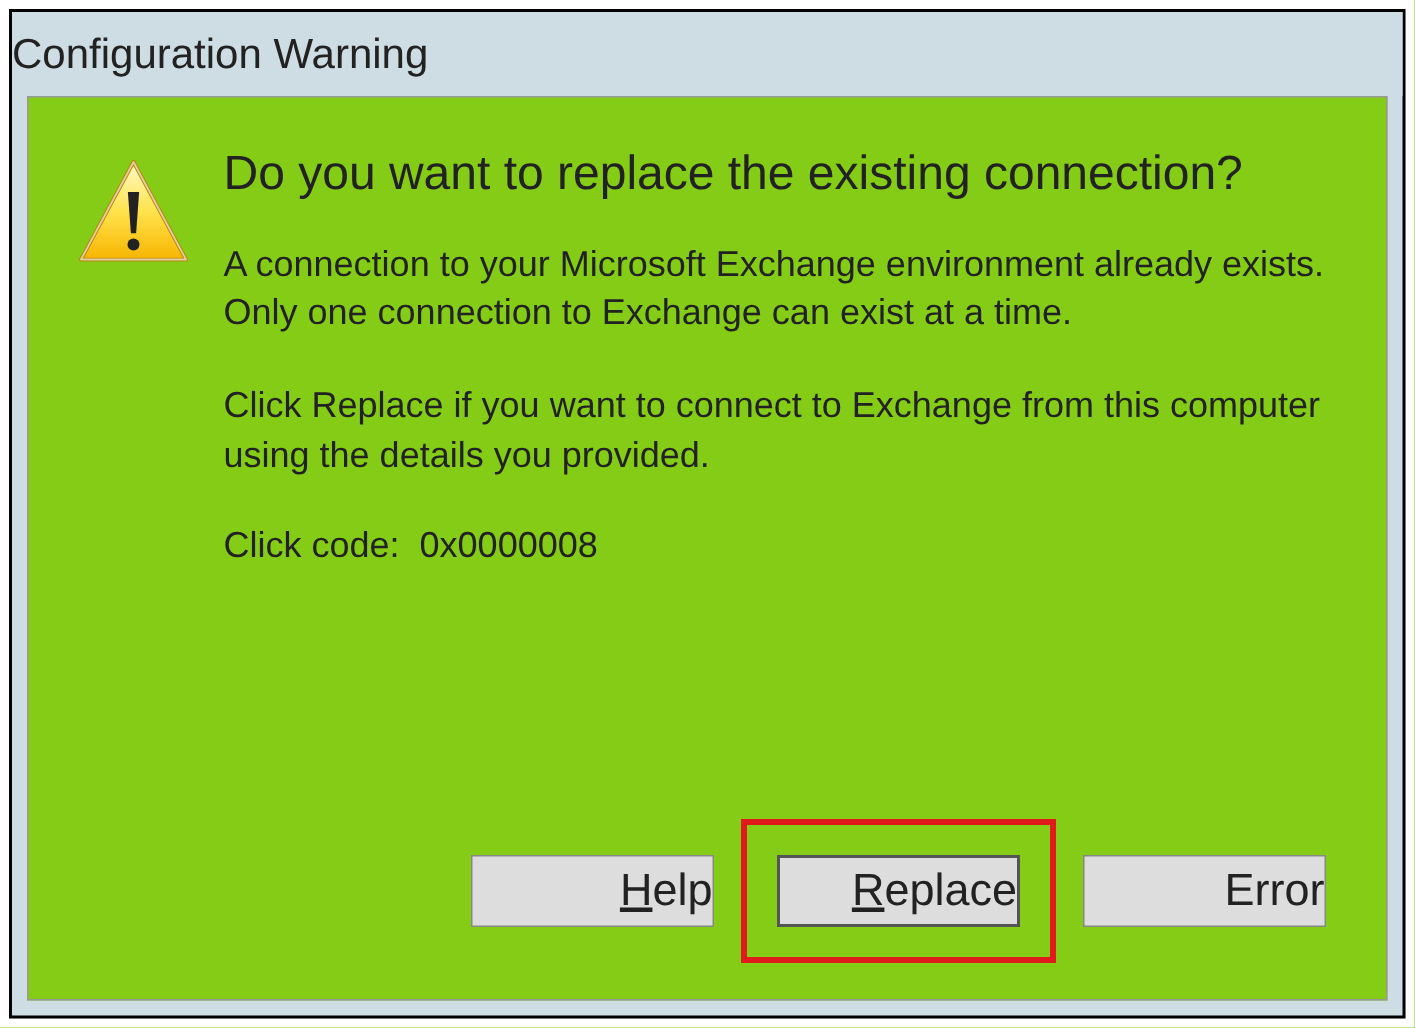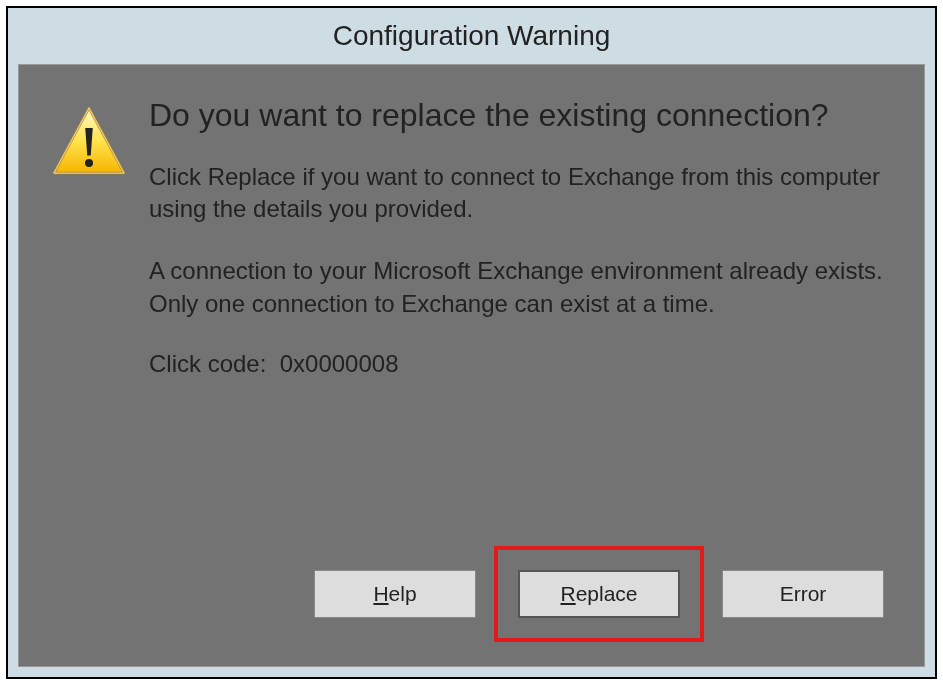--- a/index.html
+++ b/index.html
@@ -19,30 +19,30 @@
       width: 100%;
       height: 100%;
       background: #cddde3;
       display: flex;
       flex-direction: column;
     }
     .titlebar {
       height: 56px;
       display: flex;
       align-items: center;
-      justify-content: center;
+      justify-content: flex-start;
       font-size: 28px;
       color: #222;
       background: #cddde3;
     }
     .content-frame {
       flex: 1;
       margin: 0 10px 10px 10px;
       border: 1px solid #999;
-      background: #737373;
+      background: #84cc16;
       padding: 30px 40px 20px 30px;
       display: flex;
       flex-direction: column;
     }
     .content-row {
       display: flex;
       flex: 1;
     }
     .icon-col {
       width: 100px;
@@ -77,26 +77,26 @@
       gap: 18px;
       padding-right: 0;
       padding-bottom: 4px;
       align-items: center;
     }
     .btn {
       min-width: 162px;
       height: 48px;
       background: #dddddd;
       border: 1px solid #888;
-      font-size: 21px;
+      font-size: 30px;
       font-family: inherit;
       cursor: pointer;
       display: flex;
       align-items: center;
-      justify-content: center;
+      justify-content: flex-end;
       color: #222;
     }
     .btn-wrap {
       display: inline-flex;
     }
     .highlight-wrap {
       border: 4px solid #e11b1b;
       padding: 20px;
       display: inline-flex;
     }
@@ -126,22 +126,22 @@
             </linearGradient>
           </defs>
           <polygon points="32,4 60,56 4,56" fill="url(#yg)" stroke="#b8860b" stroke-width="2" stroke-linejoin="round"></polygon>
           <polygon points="32,4 60,56 4,56" fill="none" stroke="#ffffff" stroke-width="1" stroke-linejoin="round" opacity="0.6"></polygon>
           <circle cx="32" cy="48" r="3.2" fill="#222"></circle>
           <path d="M29 20 L35 20 L33.4 42 L30.6 42 Z" fill="#222"></path>
         </svg>
       </div>
       <div class="text-col">
         <div class="heading">Do you want to replace the existing connection?</div>
+        <div class="body-text">A connection to your Microsoft Exchange environment already exists. Only one connection to Exchange can exist at a time.</div>
         <div class="body-text">Click Replace if you want to connect to Exchange from this computer using the details you provided.</div>
-        <div class="body-text">A connection to your Microsoft Exchange environment already exists. Only one connection to Exchange can exist at a time.</div>
         <div class="error-line">
           <span>Click code:</span>&nbsp;&nbsp;<span>0x0000008</span>
         </div>
       </div>
     </div>
     <div class="button-row">
       <span class="btn-wrap">
         <button class="btn">
           <span><span class="ul">H</span><span>elp</span></span>
         </button>

